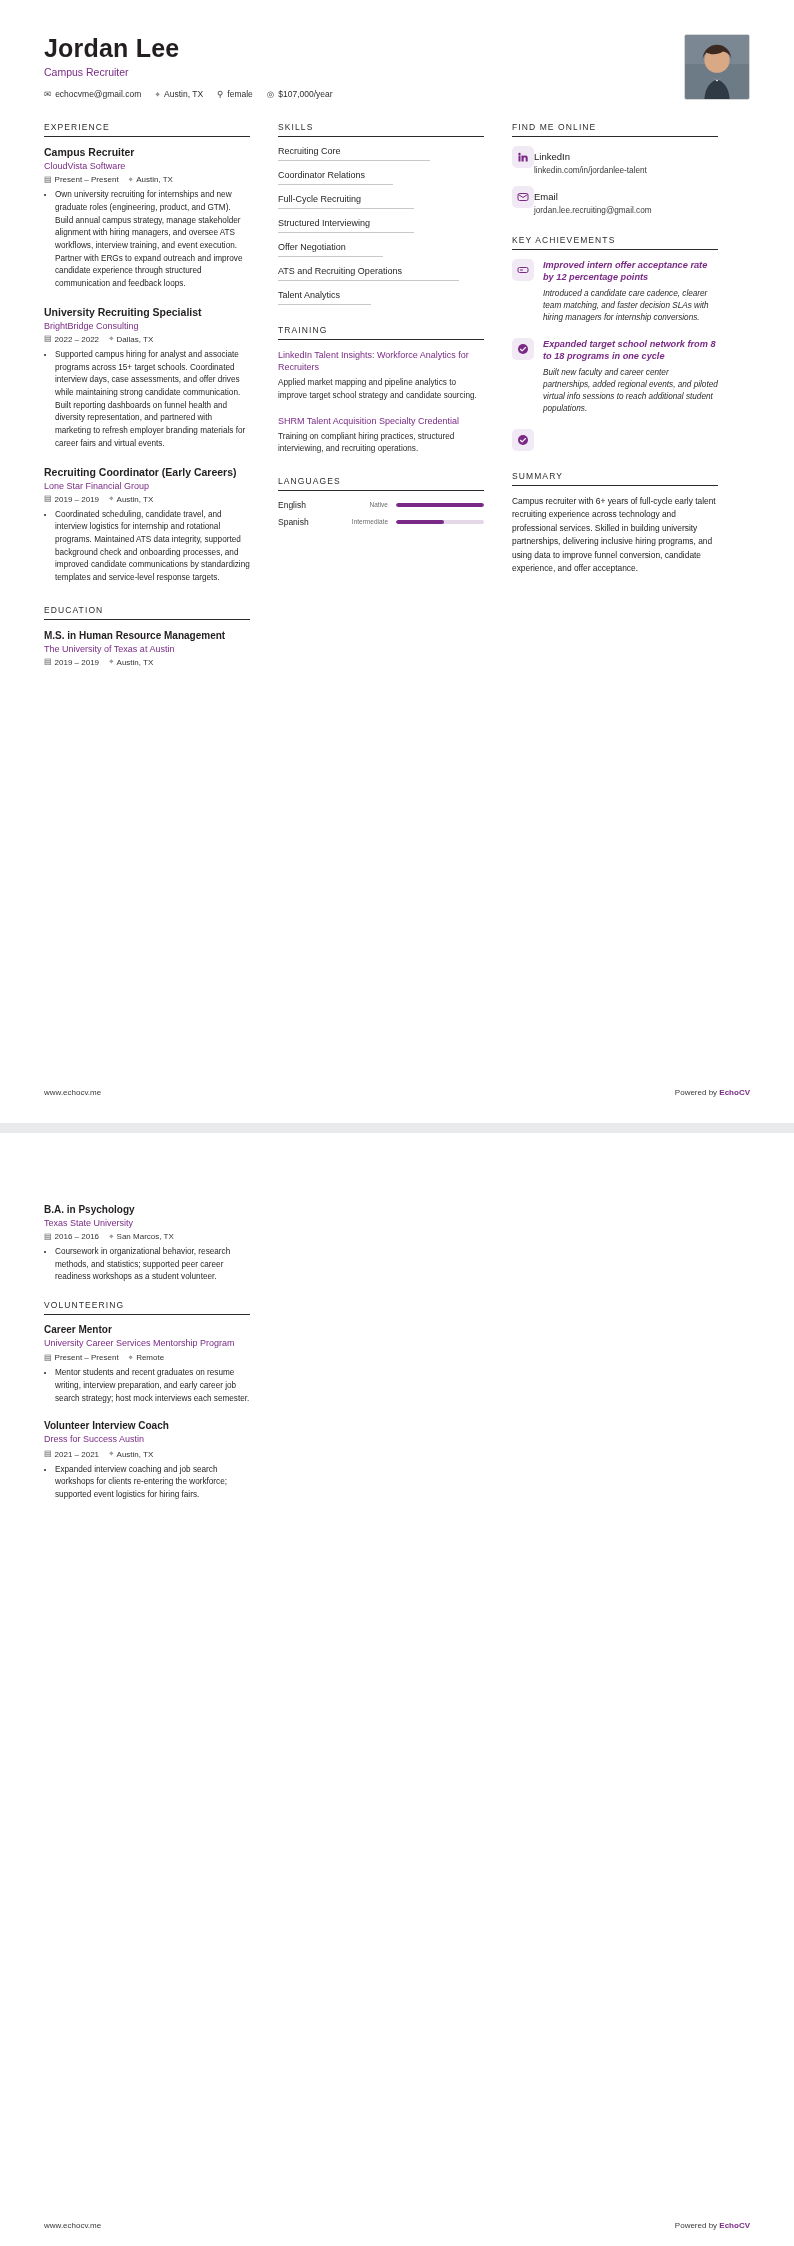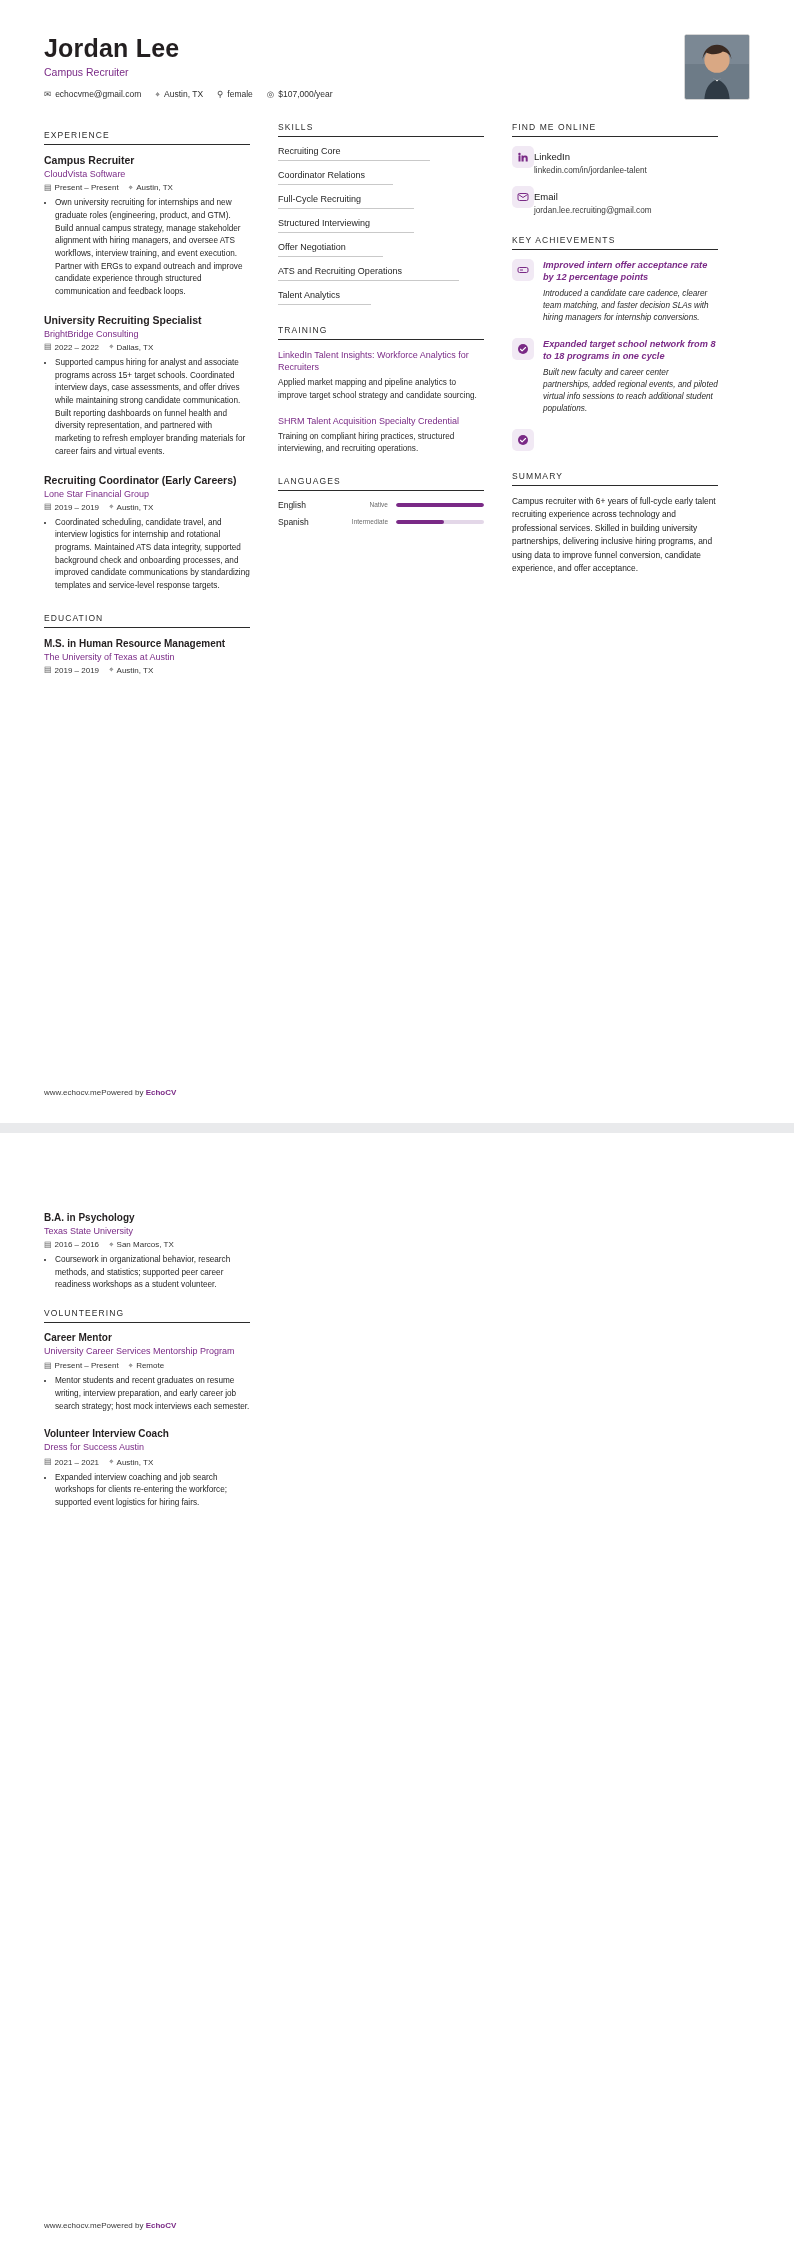--- a/index.html
+++ b/index.html
@@ -65,21 +65,21 @@
   }
   .photo svg { display: block; width: 100%; height: 100%; }
 
   
   .cols {
     display: flex;
     padding: 22px 44px 0 44px;
     gap: 28px;
     align-items: flex-start;
   }
-  .col-left  { width: 206px; flex: none; margin-top: 8px; }
+  .col-left  { width: 206px; flex: none; }
   .col-mid   { width: 206px; flex: none; }
   .col-right { width: 206px; flex: none; }
 
   .sec-title {
     font-size: 8.5px;
     letter-spacing: 1.1px;
     color: #2b2b2b;
     text-transform: uppercase;
     padding-bottom: 4px;
     border-bottom: 1.6px solid #2b2b2b;
@@ -198,20 +198,21 @@
 
   
   .summary { font-size: 8.4px; line-height: 1.6; color: #212121; }
 
   
   .footer {
     position: absolute;
     left: 44px; right: 44px;
     bottom: 26px;
     display: flex;
+    justify-content: space-between;
     font-size: 8px;
     color: #3a3a3a;
   }
   .footer .brand b { color: #7a2a86; }
   .page-gap { height: 10px; background: #e9eaec; }
 
   
   .p2 .cols { padding-top: 60px; }
   .edu-entry { margin-bottom: 14px; }
   .edu-title { font-size: 10px; font-weight: bold; color: #231f20; line-height: 1.3; }

